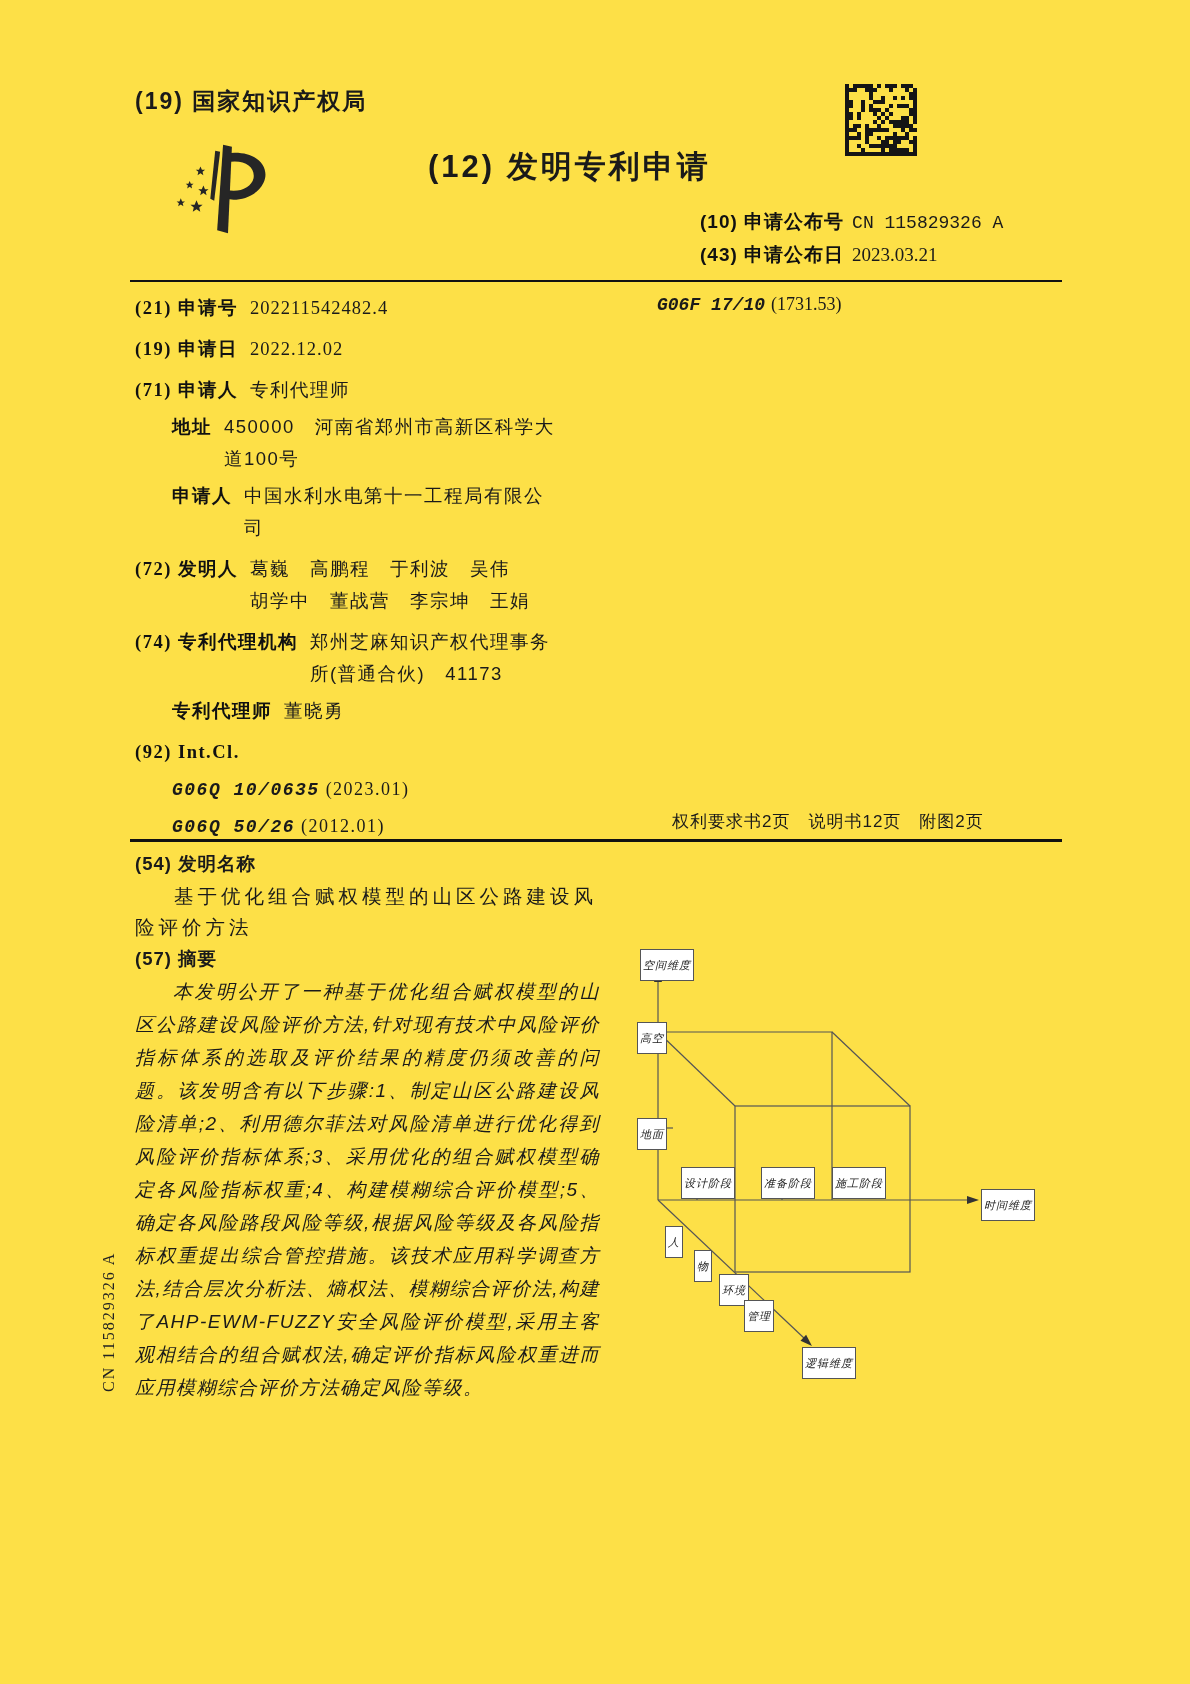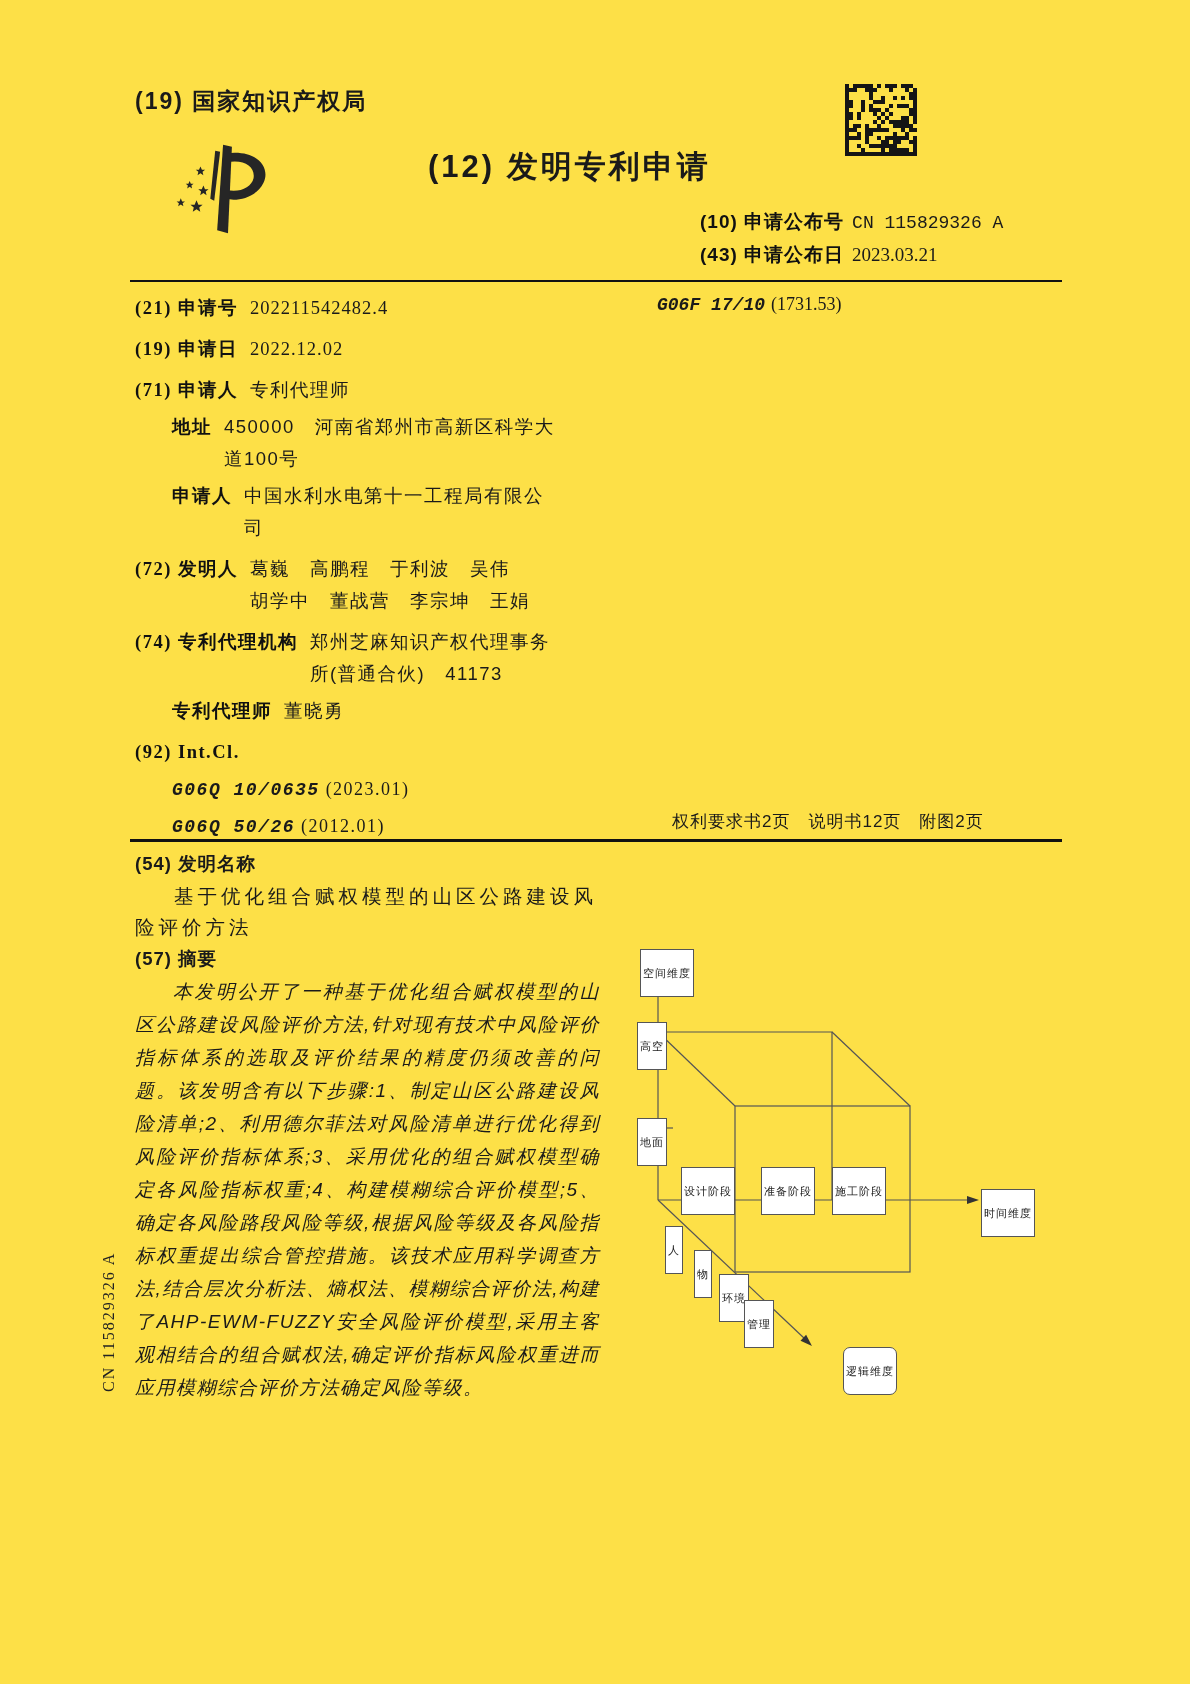--- a/index.html
+++ b/index.html
@@ -49,22 +49,22 @@
     line-height:31px;white-space:pre-line;text-indent:2em;}
   .sec57{left:135px;top:946px;}
   .abstract{left:135px;top:975px;width:465px;font-size:19px;letter-spacing:1.5px;
     line-height:33px;text-align:justify;text-indent:2em;font-style:italic;}
 
   .side-code{left:100px;top:1392px;transform:rotate(-90deg);transform-origin:0 0;
     font-family:"Liberation Serif",serif;font-size:16px;letter-spacing:2px;white-space:nowrap;color:#222;}
 
   
   .fig-lines{left:600px;top:930px;width:580px;height:450px;}
-  .fig-label{position:absolute;font-size:11px;line-height:14px;padding:16px 2px;
-    border:1px solid #555;background:#fff;color:#222;letter-spacing:1px;white-space:nowrap;}
+  .fig-label{position:absolute;font-size:11px;line-height:14px;padding:8px 2px;
+    border:1px solid #555;background:#fff;color:#222;letter-spacing:1px;white-space:nowrap;font-style:italic;}
 </style>
 </head>
 <body>
 
 <div class="page">
 
   <div class="abs office">(19) 国家知识产权局</div>
 
   <div class="abs barcode"><svg width="72" height="72" viewBox="0 0 72 72" fill="#151515">
         <rect x="0" y="0" width="4" height="4"></rect>
@@ -348,15 +348,15 @@
   <div class="fig-label" style="left:637px;top:1022px;">高空</div>
   <div class="fig-label" style="left:637px;top:1118px;">地面</div>
   <div class="fig-label" style="left:681px;top:1167px;">设计阶段</div>
   <div class="fig-label" style="left:761px;top:1167px;">准备阶段</div>
   <div class="fig-label" style="left:832px;top:1167px;">施工阶段</div>
   <div class="fig-label" style="left:981px;top:1189px;">时间维度</div>
   <div class="fig-label" style="left:665px;top:1226px;">人</div>
   <div class="fig-label" style="left:694px;top:1250px;">物</div>
   <div class="fig-label" style="left:719px;top:1274px;">环境</div>
   <div class="fig-label" style="left:744px;top:1300px;">管理</div>
-  <div class="fig-label" style="left:843px;top:1347px;border-radius:7px;">逻辑维度</div>
+  <div class="fig-label" style="left:802px;top:1347px;">逻辑维度</div>
 
 </div>
 
 </body></html>

